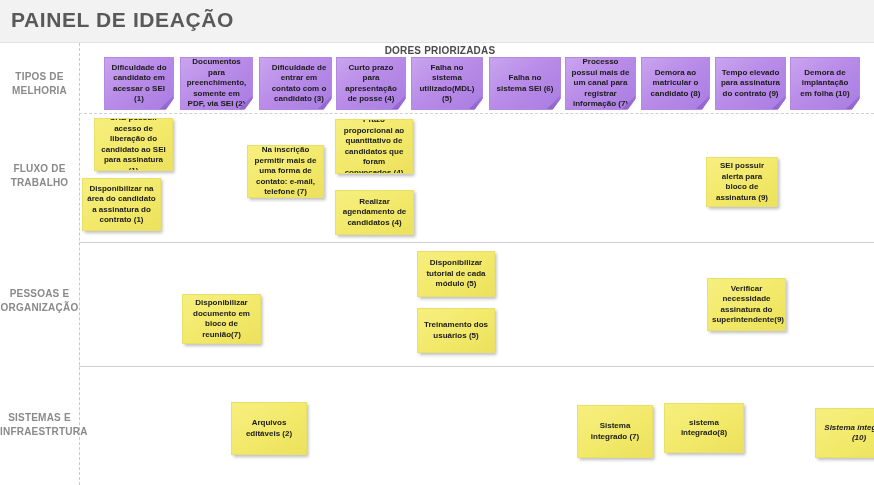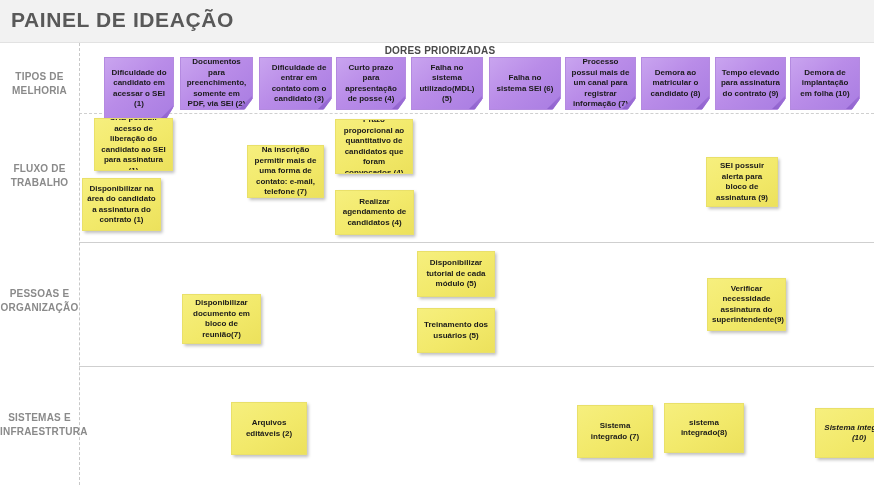--- a/index.html
+++ b/index.html
@@ -129,21 +129,21 @@
   <div class="hline dashedline" style="top:113px;"></div>
   <div class="hline" style="top:242px;"></div>
   <div class="hline" style="top:366px;"></div>
 
   <div class="rowlabel" style="top:70px;">TIPOS DE<br>MELHORIA</div>
   <div class="rowlabel" style="top:162px;">FLUXO DE<br>TRABALHO</div>
   <div class="rowlabel" style="top:411px;">SISTEMAS E<br>INFRAESTRTURA</div>
   <div class="rowlabel" style="top:287px;">PESSOAS E<br>ORGANIZAÇÃO</div>
 
   <div id="notes-layer">
-      <div class="note purple" style="left: 104px; top: 57px; width: 70px; height: 63px; justify-content: center;">
+      <div class="note purple" style="left: 104px; top: 57px; width: 70px; height: 53px; justify-content: center;">
         <span>Dificuldade do candidato em acessar o SEI (1)</span>
       </div>
       <div class="note purple" style="left: 180px; top: 57px; width: 73px; height: 53px;">
         <span>Documentos para preenchimento, somente em PDF, via SEI (2)</span>
       </div>
       <div class="note purple" style="left: 259px; top: 57px; width: 73px; height: 53px; padding-left: 11px;">
         <span>Dificuldade de entrar em contato com o candidato (3)</span>
       </div>
       <div class="note purple" style="left: 336px; top: 57px; width: 70px; height: 53px;">
         <span>Curto prazo para apresentação de posse (4)</span>

